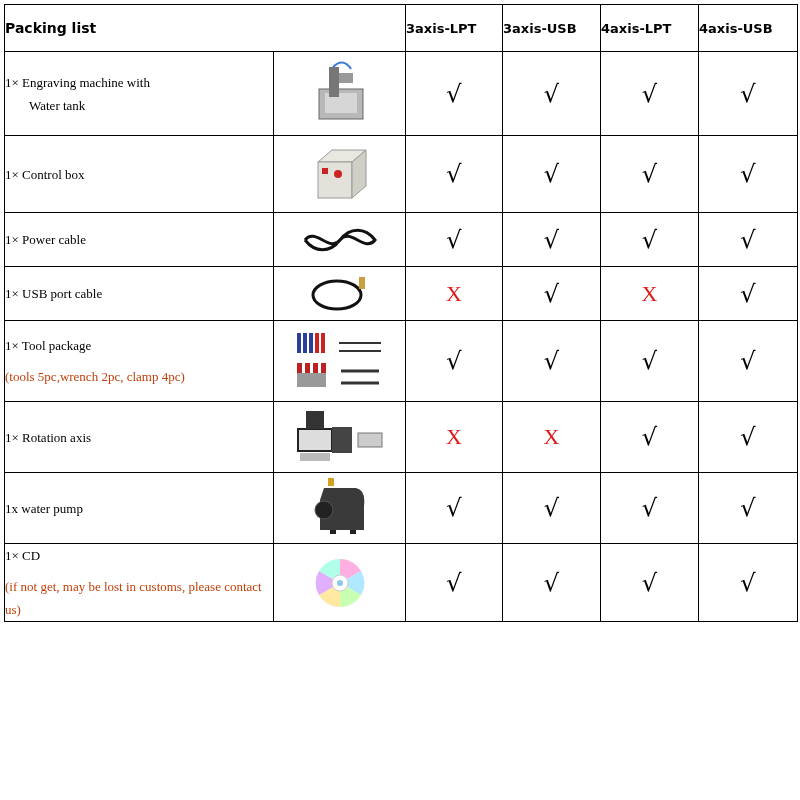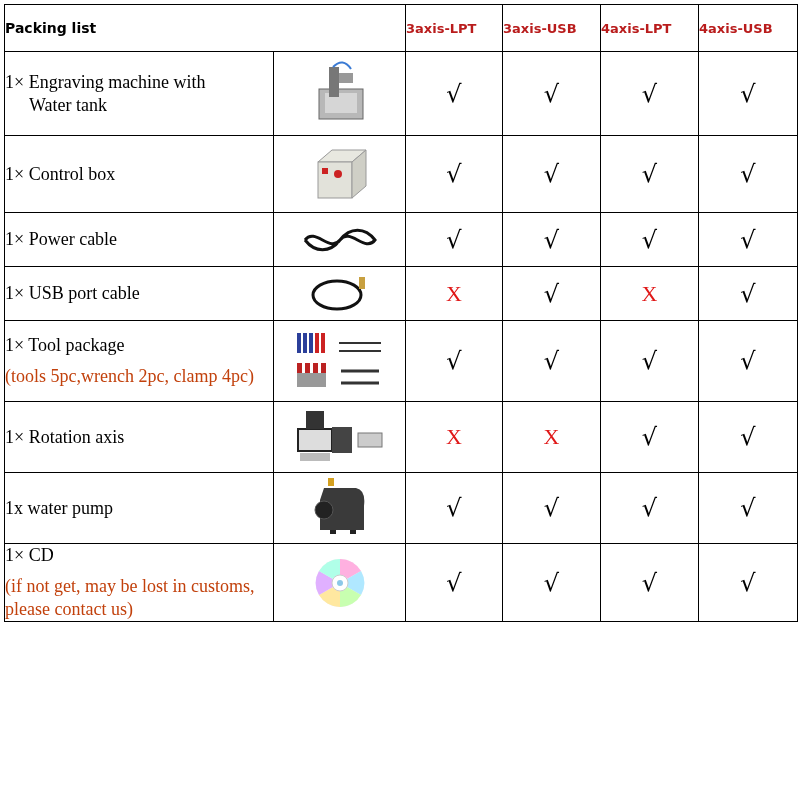--- a/index.html
+++ b/index.html
@@ -14,25 +14,25 @@
     border: 1.5px solid #000;
     padding: 0;
     vertical-align: middle;
   }
   th { text-align: left; font-weight: bold; }
   .hdr-title {
     font-family: "DejaVu Sans", sans-serif; font-size: 14px; color: #000;
     padding-left: 4px;
   }
   .hdr-col {
-    font-family: "DejaVu Sans", sans-serif; font-size: 13px; color: #b91c1c;
+    font-family: "DejaVu Sans", sans-serif; font-size: 13px; color: #000000;
     padding-left: 2px;
   }
   .item-cell {
-    font-family: "Liberation Serif", serif; font-size: 18px; color: #000;
+    font-family: "Liberation Serif", serif; font-size: 13px; color: #000;
     padding-left: 4px; line-height: 23px;
   }
   .item-line { display: block; }
   .item-line.indent { padding-left: 24px; }
   .item-note { display: block; color: #c2410c; margin-top: 8px; }
   .img-cell { text-align: center; }
   .mark-cell { text-align: center; }
   .mark { font-family: "DejaVu Serif", serif; font-size: 24px; display: inline-block; }
   .mark.yes { color: #000; }
   .mark.no { color: #e01818; font-family: "Liberation Serif", serif; font-size: 22px; }

